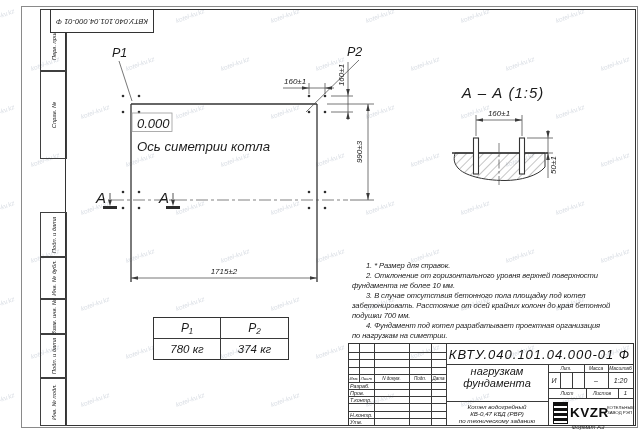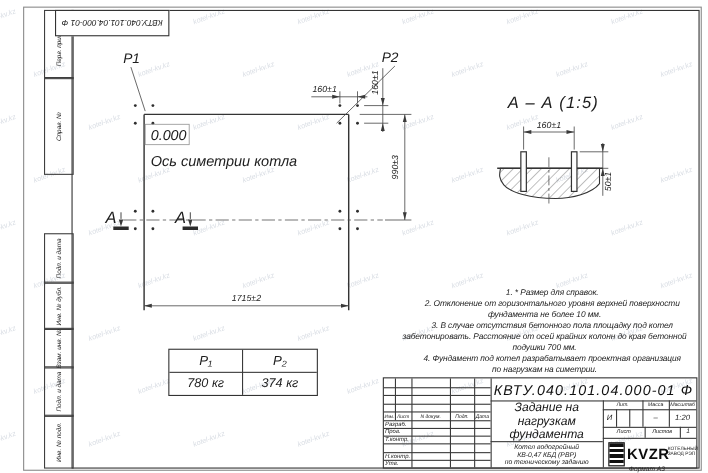--- a/index.html
+++ b/index.html
@@ -13,21 +13,21 @@
   .mbox{position:absolute;left:40px;width:25px;border:1px solid #3f3f3f;}
   .mbox span{position:absolute;left:50%;top:50%;transform:translate(-50%,-50%) rotate(-90deg);
              white-space:nowrap;font:italic 5.8px "Liberation Sans",sans-serif;color:#222;}
   .cstamp{position:absolute;left:50px;top:9px;width:102px;height:22px;border:1.1px solid #333;background:#fff;}
   .cstamp span{position:absolute;left:50%;top:50%;transform:translate(-50%,-50%) rotate(180deg);
                white-space:nowrap;font:italic 7.6px "Liberation Sans",sans-serif;color:#222;}
   .ptable{position:absolute;left:153px;top:317px;width:134px;height:41px;border:1.1px solid #333;background:transparent;}
   .ptable .cell{position:absolute;display:flex;align-items:center;justify-content:center;
                 font:italic 12px "Liberation Sans",sans-serif;color:#1d1d1d;}
   .notes{position:absolute;left:352px;top:261px;width:286px;
-         font:italic 7.6px/10px "Liberation Sans",sans-serif;color:#222;letter-spacing:-0.1px;text-align:center;}
+         font:italic 7.6px/10px "Liberation Sans",sans-serif;color:#222;letter-spacing:-0.1px;}
   .notes .ind{padding-left:14px;}
   .tblock{position:absolute;left:348px;top:343px;width:284px;height:81px;border:1.3px solid #333;background:transparent;}
   .hl{position:absolute;height:1px;background:#3a3a3a;}
   .vl{position:absolute;width:1px;background:#3a3a3a;}
   .tt{position:absolute;font:italic 5px "Liberation Sans",sans-serif;color:#222;
       display:flex;align-items:center;justify-content:center;text-align:center;}
   .docnum{position:absolute;left:97px;top:0;width:187px;height:20px;display:flex;align-items:center;justify-content:center;
           font:italic 13px "Liberation Sans",sans-serif;letter-spacing:1px;color:#111;white-space:nowrap;}
   .ttitle{position:absolute;left:97px;top:21px;width:102px;text-align:center;
           font:italic 11px/12px "Liberation Sans",sans-serif;color:#161616;}
@@ -292,21 +292,20 @@
     <div class="tt" style="left:60px;top:30px;width:22px;height:8px;font-size:4.6px;">Подп.</div>
     <div class="tt" style="left:82px;top:30px;width:15px;height:8px;font-size:4.6px;">Дата</div>
 
     <div class="tt" style="left:1px;top:38px;width:24px;height:7px;font-size:5.4px;justify-content:flex-start;">Разраб.</div>
     <div class="tt" style="left:1px;top:45px;width:24px;height:7px;font-size:5.4px;justify-content:flex-start;">Пров.</div>
     <div class="tt" style="left:1px;top:52px;width:24px;height:7px;font-size:5.4px;justify-content:flex-start;">Т.контр.</div>
     <div class="tt" style="left:1px;top:67px;width:24px;height:7px;font-size:5.4px;justify-content:flex-start;">Н.контр.</div>
     <div class="tt" style="left:1px;top:74px;width:24px;height:7px;font-size:5.4px;justify-content:flex-start;">Утв.</div>
 
     <div class="ttitle">
-      <div>Задание на</div>
       <div>нагрузкам</div>
       <div>фундамента</div>
     </div>
 
     <div class="tsub">
       <div>Котел водогрейный</div>
       <div>КВ-0,47 КБД (РВР)</div>
       <div>по техническому заданию</div>
     </div>
 

